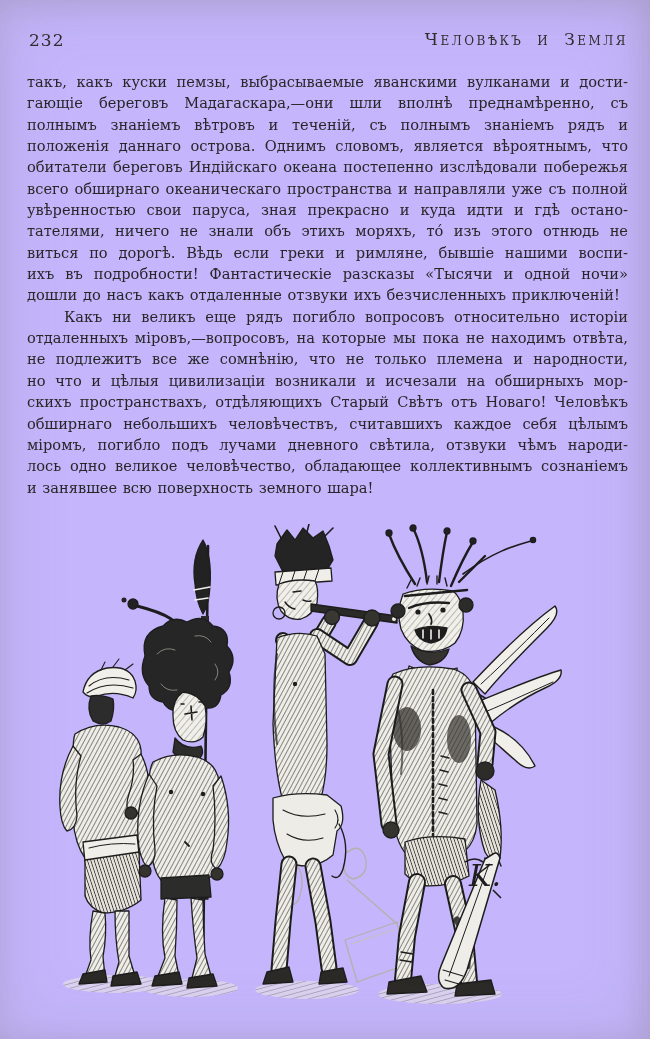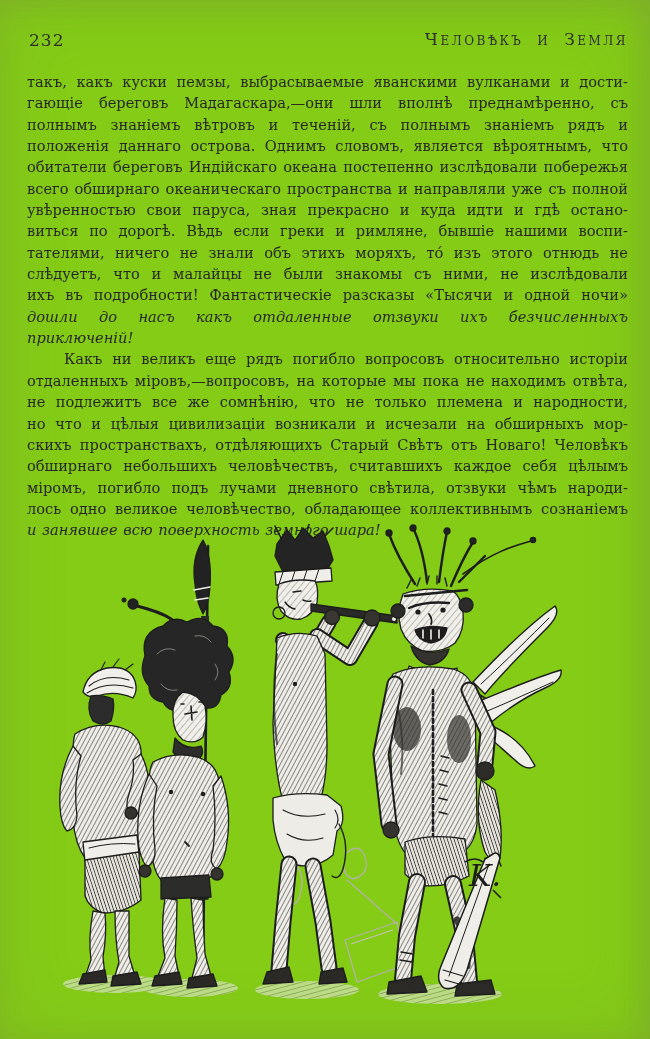--- a/index.html
+++ b/index.html
@@ -1,31 +1,31 @@
 <!DOCTYPE html>
 <html><head>
 <meta charset="utf-8">
 <style>
   html,body{margin:0;padding:0;}
   body{width:650px;height:1039px;overflow:hidden;
        font-family:"DejaVu Serif","Liberation Serif",serif;}
   .page{position:relative;width:650px;height:1039px;
-        background:#84cc16;color:#262626;}
+        background:#c4b5fd;color:#262626;}
   .page::after{content:"";position:absolute;inset:0;pointer-events:none;
         box-shadow:inset 0 0 70px rgba(118,112,96,.16),
                    inset -10px 0 22px rgba(105,100,88,.10),
                    inset 0 14px 26px rgba(118,112,96,.08);}
   .header{position:absolute;top:29px;left:27px;right:22px;height:24px;}
   .pagenum{position:absolute;left:2px;top:1px;font-size:17px;letter-spacing:1px;color:#2c2c2c;}
   .title{text-align:right;font-size:17px;font-variant:small-caps;
          letter-spacing:2.5px;color:#2e2e2e;word-spacing:6px;}
   .textblock{position:absolute;top:71px;left:27px;width:601px;
              font-size:14.6px;line-height:21.35px;color:#272727;word-spacing:1px;}
   .line{text-align:justify;text-align-last:justify;white-space:normal;}
-  .line.end{text-align-last:left;font-style:italic;}
+  .line.end{text-align-last:left;}
   .line.indent{text-indent:37px;}
   .art{position:absolute;left:45px;top:524px;width:560px;height:494px;}
   .art svg{display:block;width:100%;height:100%;}
 </style>
 </head>
 <body>
 
 <div class="page">
 
   <div class="header">
@@ -34,23 +34,22 @@
   </div>
 
   <div class="textblock">
     <div class="line">такъ, какъ куски пемзы, выбрасываемые яванскими вулканами и дости-</div>
     <div class="line">гающіе береговъ Мадагаскара,—они шли вполнѣ преднамѣренно, съ</div>
     <div class="line">полнымъ знаніемъ вѣтровъ и теченій, съ полнымъ знаніемъ рядъ и</div>
     <div class="line">положенія даннаго острова. Однимъ словомъ, является вѣроятнымъ, что</div>
     <div class="line">обитатели береговъ Индійскаго океана постепенно изслѣдовали побережья</div>
     <div class="line">всего обширнаго океаническаго пространства и направляли уже съ полной</div>
     <div class="line">увѣренностью свои паруса, зная прекрасно и куда идти и гдѣ остано-</div>
+    <div class="line">тателями, ничего не знали объ этихъ моряхъ, то́ изъ этого отнюдь не</div>
     <div class="line">виться по дорогѣ. Вѣдь если греки и римляне, бывшіе нашими воспи-</div>
-    <div class="line">тателями, ничего не знали объ этихъ моряхъ, то́ изъ этого отнюдь не</div>
-    <div class="line">слѣдуетъ, что и малайцы не были знакомы съ ними, не изслѣдовали</div>
     <div class="line">ихъ въ подробности! Фантастическіе разсказы «Тысячи и одной ночи»</div>
     <div class="line end">дошли до насъ какъ отдаленные отзвуки ихъ безчисленныхъ приключеній!</div>
     <div class="line indent">Какъ ни великъ еще рядъ погибло вопросовъ относительно исторіи</div>
     <div class="line">отдаленныхъ міровъ,—вопросовъ, на которые мы пока не находимъ отвѣта,</div>
     <div class="line">не подлежитъ все же сомнѣнію, что не только племена и народности,</div>
     <div class="line">но что и цѣлыя цивилизаціи возникали и исчезали на обширныхъ мор-</div>
     <div class="line">скихъ пространствахъ, отдѣляющихъ Старый Свѣтъ отъ Новаго! Человѣкъ</div>
     <div class="line">обширнаго небольшихъ человѣчествъ, считавшихъ каждое себя цѣлымъ</div>
     <div class="line">міромъ, погибло подъ лучами дневного свѣтила, отзвуки чѣмъ народи-</div>
     <div class="line">лось одно великое человѣчество, обладающее коллективнымъ сознаніемъ</div>

